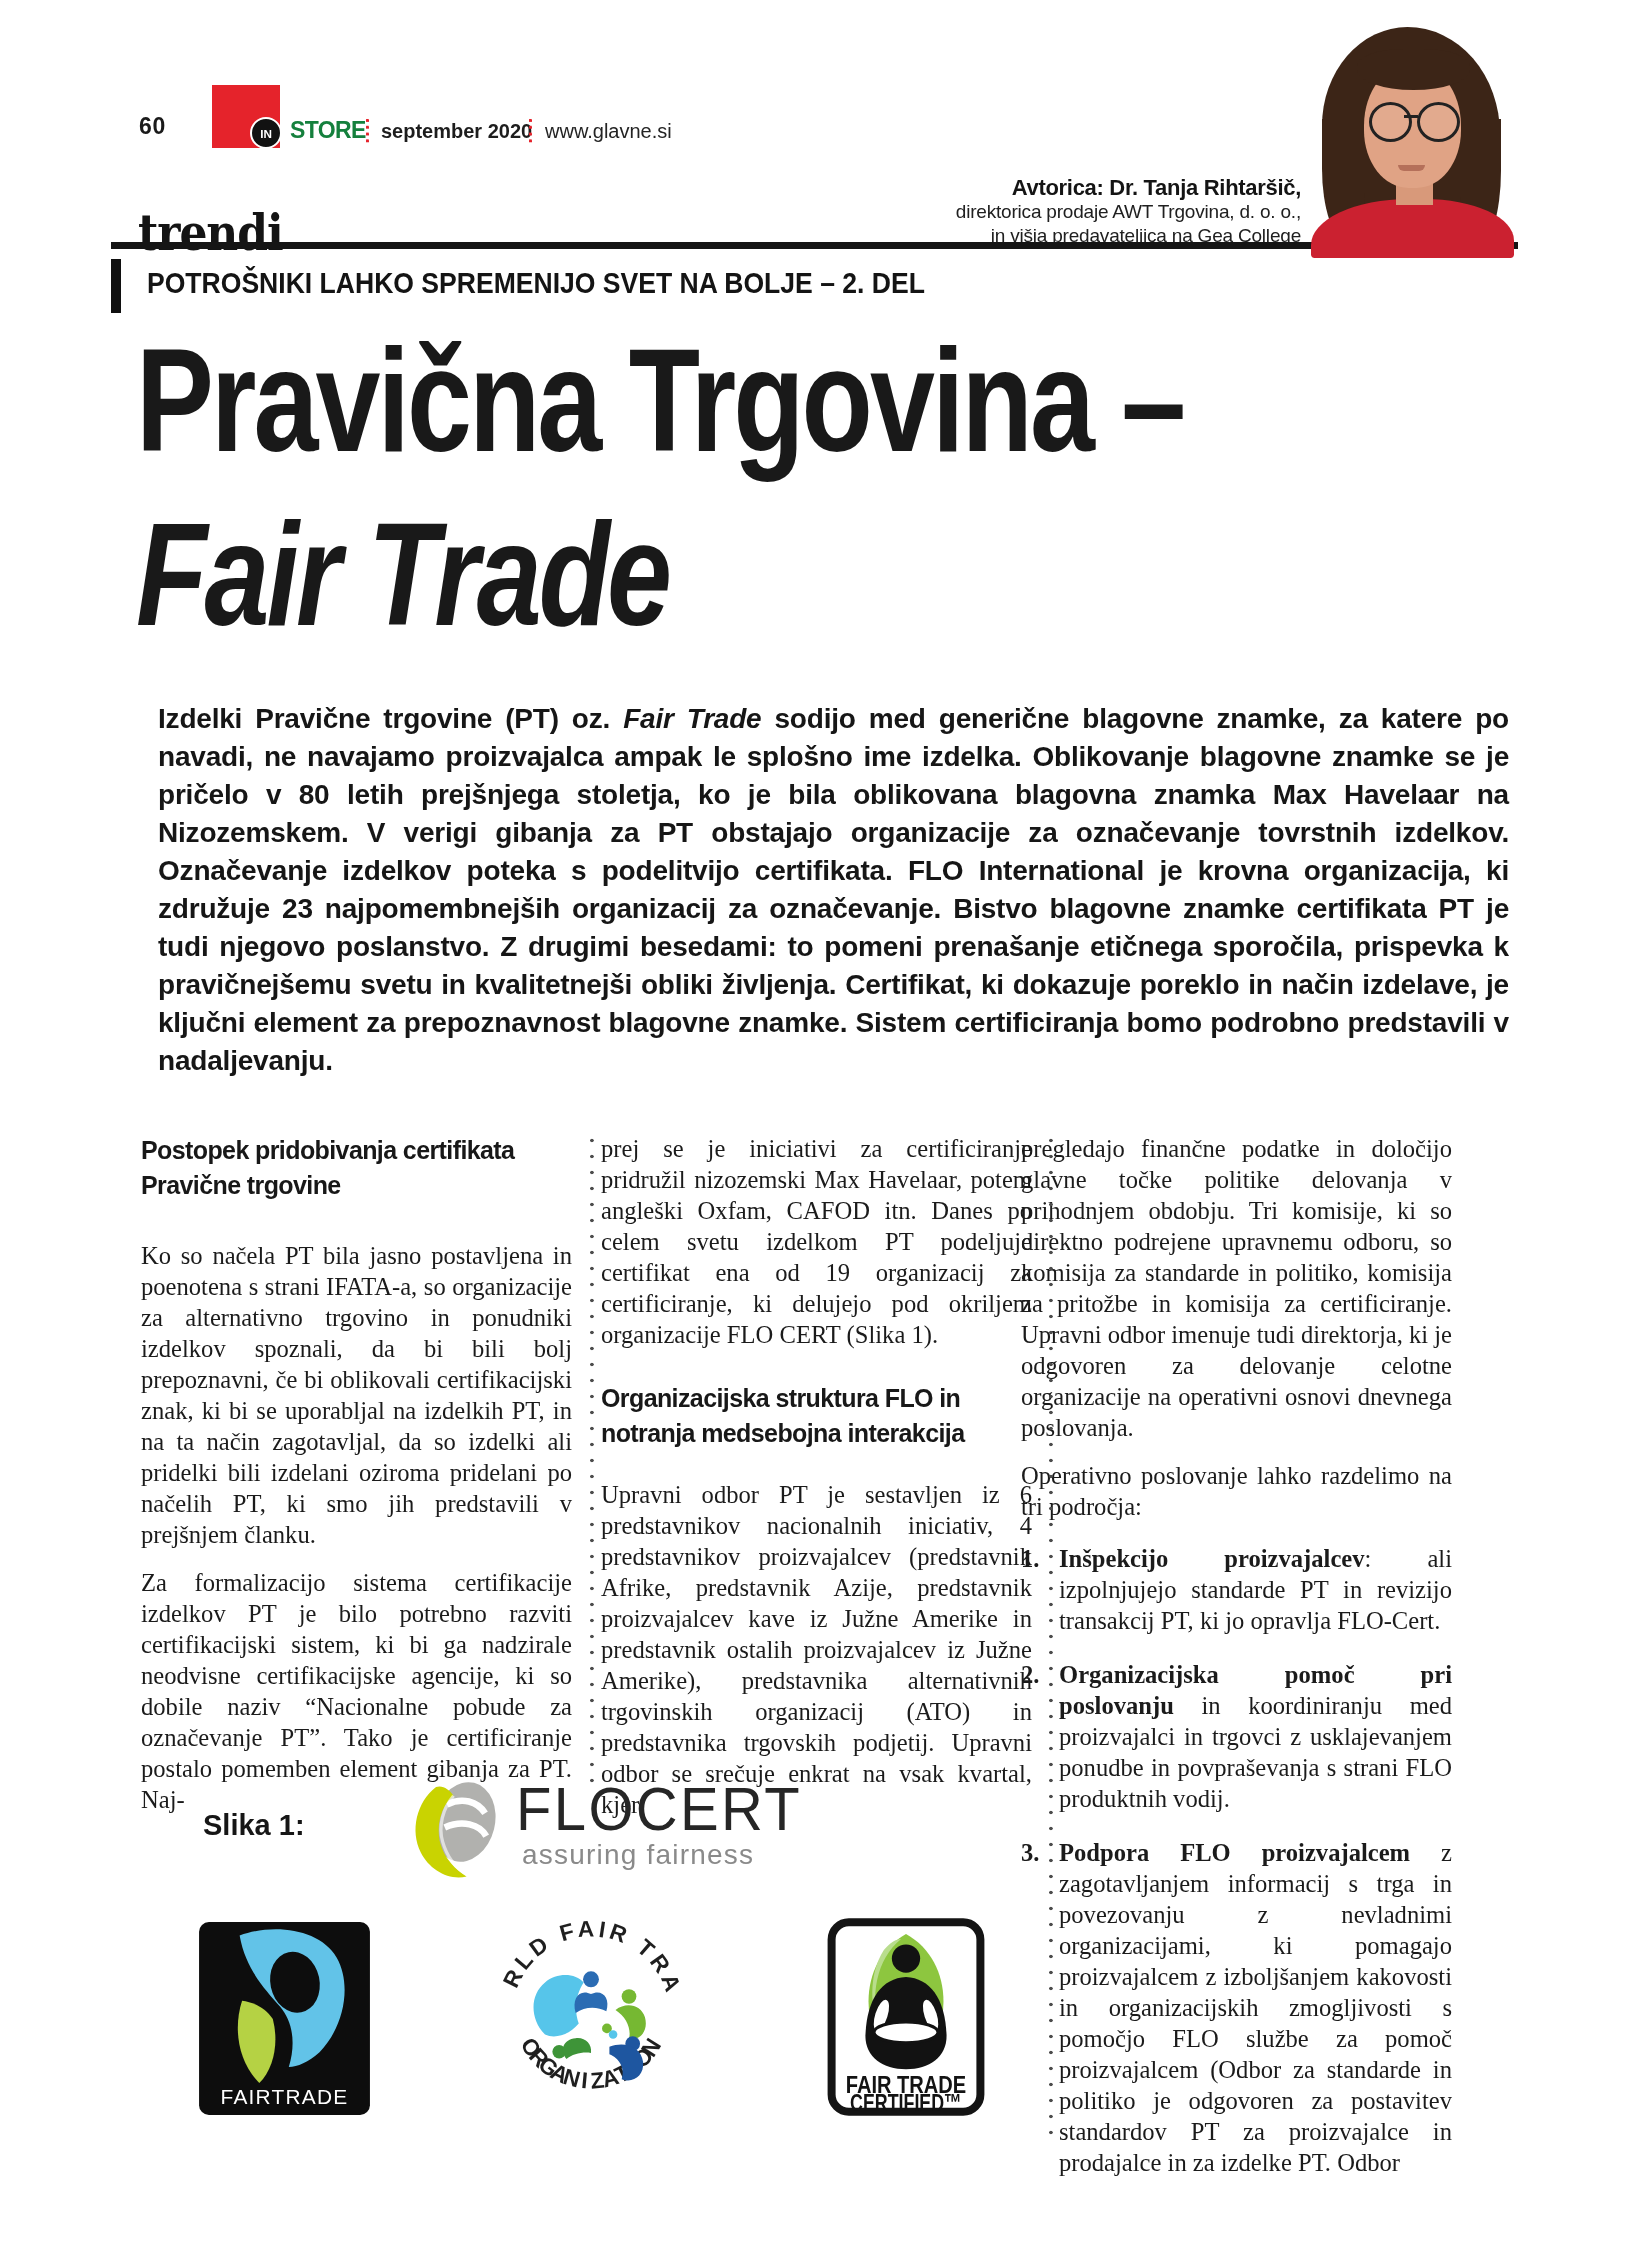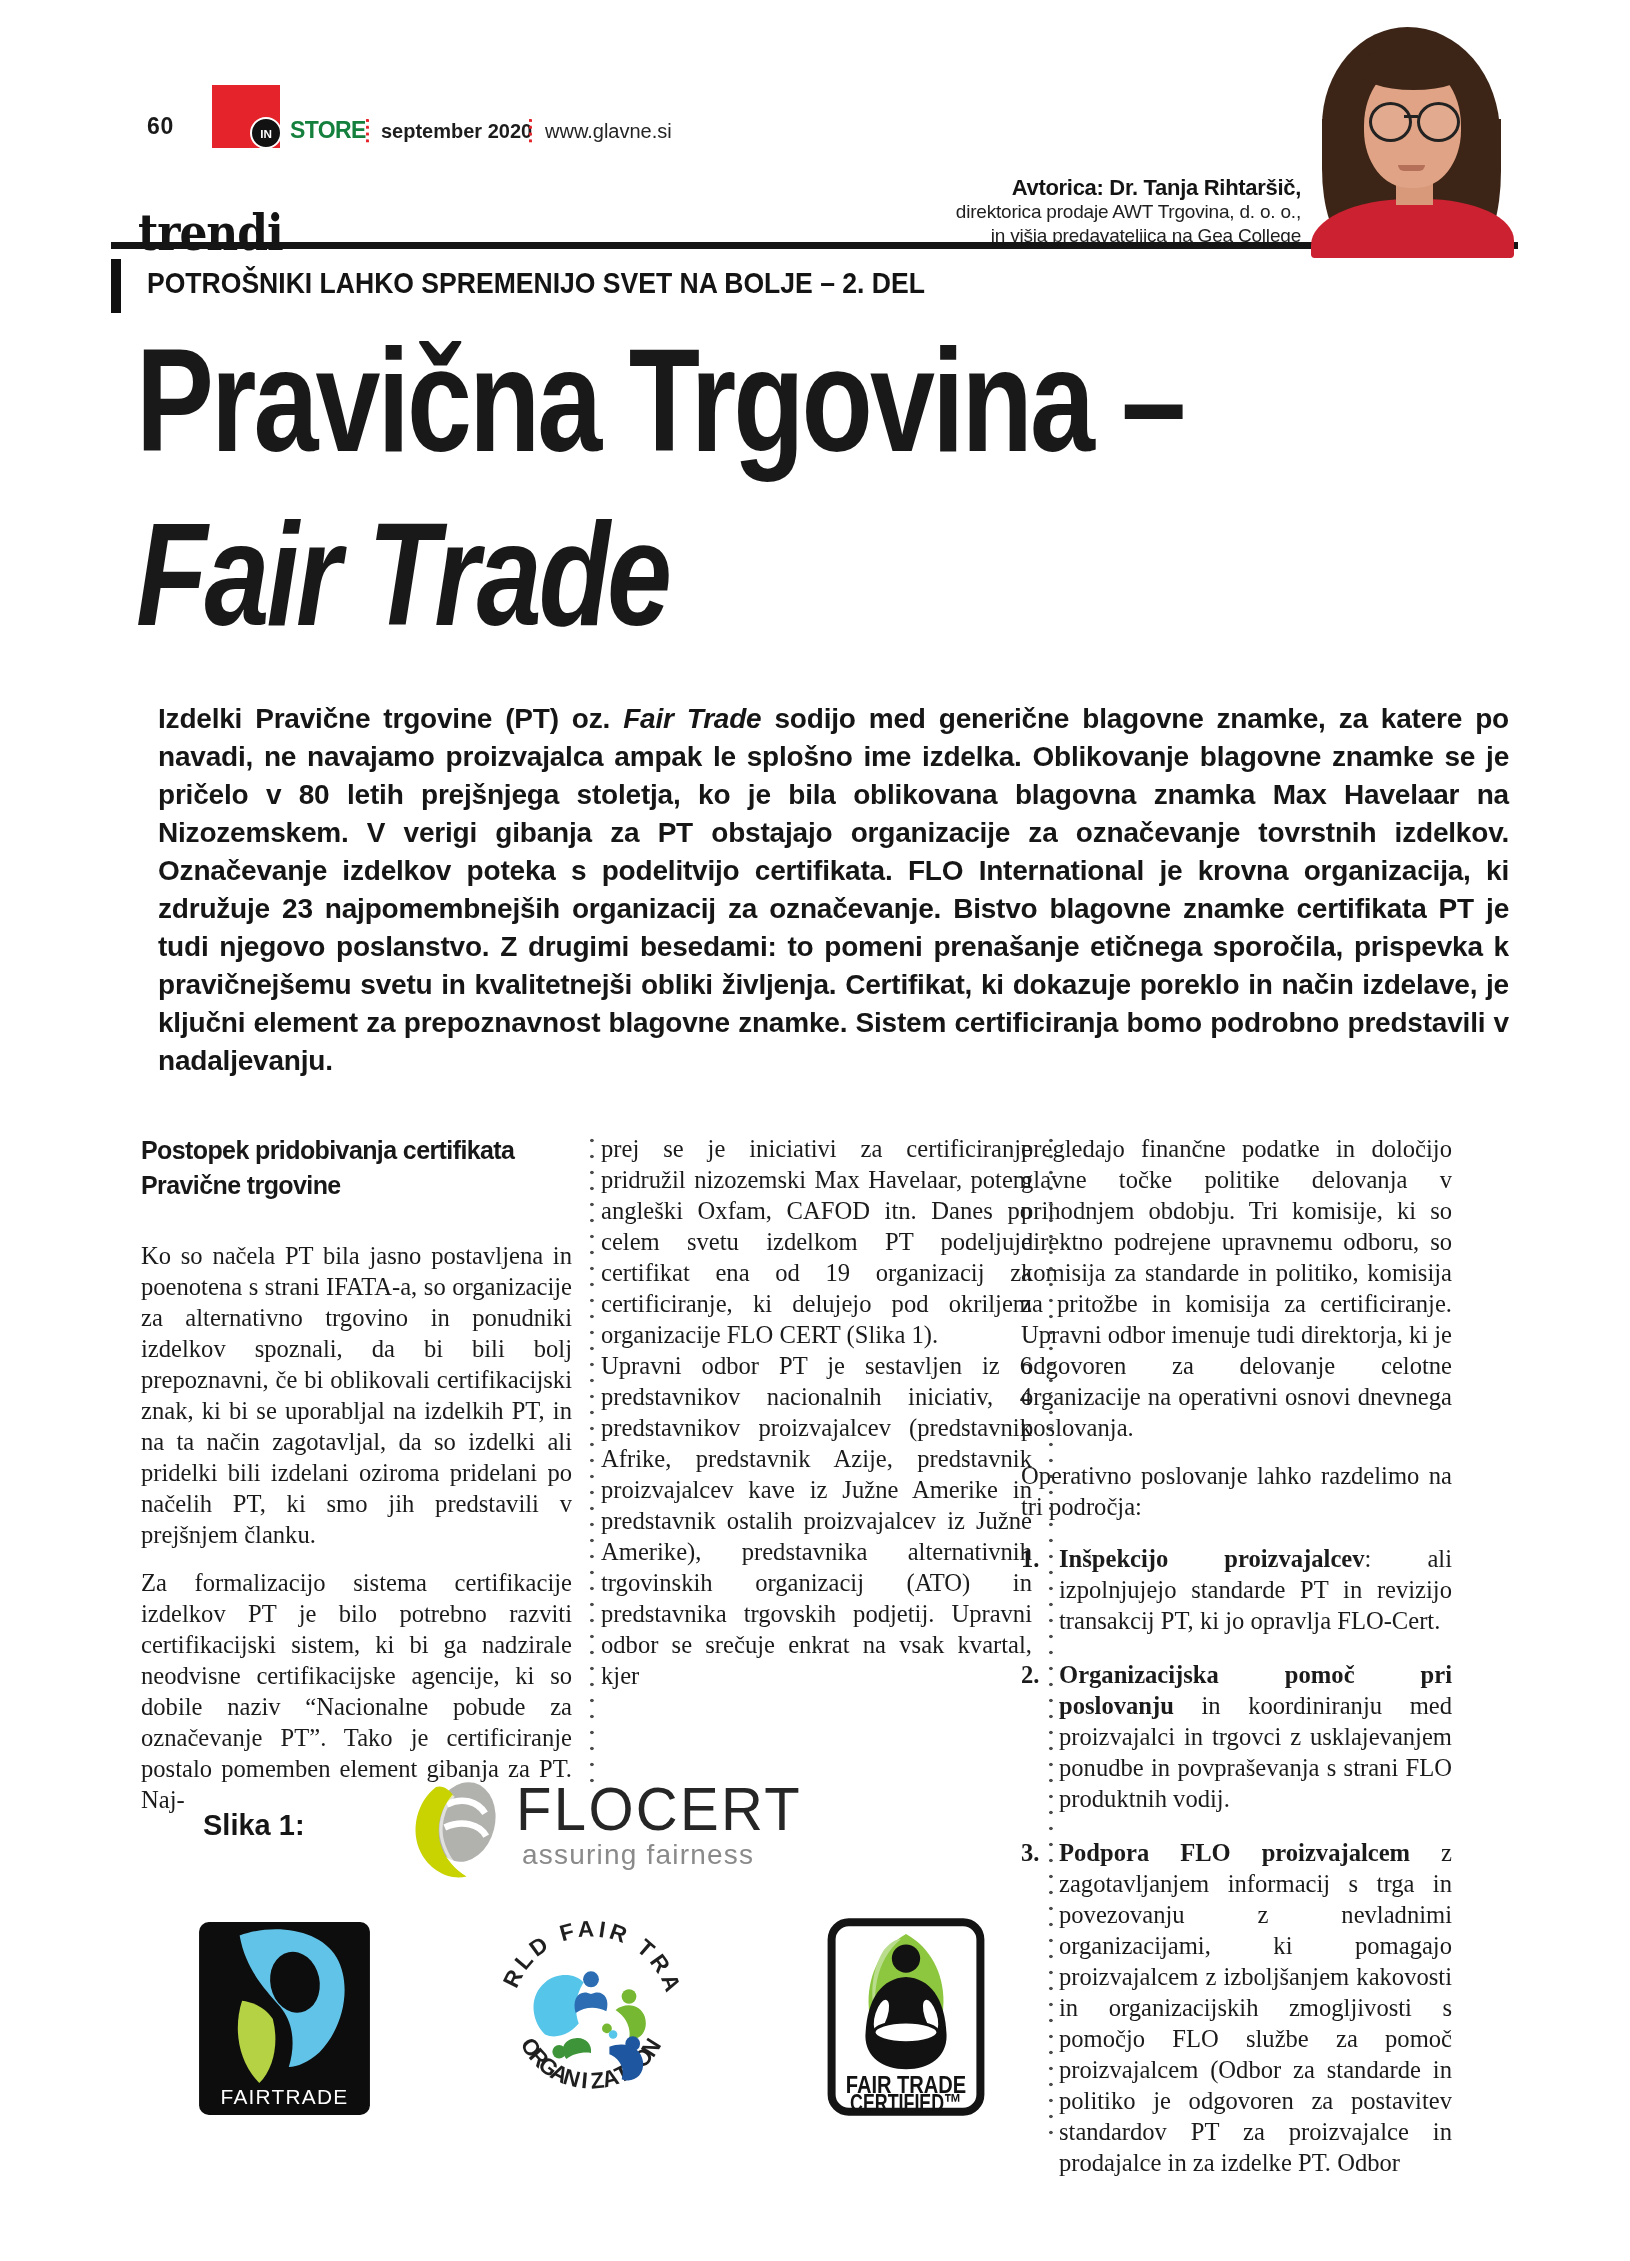--- a/index.html
+++ b/index.html
@@ -1,21 +1,21 @@
 <!DOCTYPE html>
 <html style="font-size:9.8px"><head>
 <meta charset="utf-8">
 <style>
   html,body{margin:0;padding:0;background:#9a9a9a;}
   .page{position:relative;width:1630px;height:2261px;background:#ffffff;overflow:hidden;
         font-family:"Liberation Sans",sans-serif;color:#1a1a1a;}
   .abs{position:absolute;}
 
   
-  .page-num{left:147px;top:113px;font-size:23px;font-weight:bold;letter-spacing:0.6px;}
+  .page-num{left:139px;top:113px;font-size:23px;font-weight:bold;letter-spacing:0.6px;}
   .red-box{left:212px;top:85px;width:68px;height:63px;background:#e5232b;}
   .in-circle{left:250px;top:117px;width:28px;height:28px;border-radius:50%;background:#121212;
              border:2.5px solid #ffffff;color:#fff;font-size:11.7px;font-weight:bold;
              display:flex;align-items:center;justify-content:center;}
   .store-word{left:290px;top:117px;font-size:23px;font-weight:800;letter-spacing:-0.6px;color:#15803d;}
   .hdr-dotsep{top:118px;width:3.1px;height:27px;
       background-image:radial-gradient(circle at 1.5px 2.5px,#e5232b 1.4px,transparent 1.8px);
       background-size:3.1px 6.8px;background-repeat:repeat-y;}
   .issue-date{left:381px;top:120px;font-size:20px;font-weight:bold;color:#1d1d1d;}
   .site-url{left:545px;top:120px;font-size:20px;color:#242424;}
@@ -136,20 +136,21 @@
 
     <div class="col col-1">
       <p class="col-heading"><span>Postopek pridobivanja certifikata</span><br><span>Pravične trgovine</span></p>
       <p class="h-below" style="margin:0;"></p>
       <p>Ko so načela PT bila jasno postavljena in poenotena s strani IFATA-a, so organizacije za alternativno trgovino in ponudniki izdelkov spoznali, da bi bili bolj prepoznavni, če bi oblikovali certifikacijski znak, ki bi se uporabljal na izdelkih PT, in na ta način zagotavljal, da so izdelki ali pridelki bili izdelani oziroma pridelani po načelih PT, ki smo jih predstavili v prejšnjem članku.</p>
       <p class="para-gap">Za formalizacijo sistema certifikacije izdelkov PT je bilo potrebno razviti certifikacijski sistem, ki bi ga nadzirale neodvisne certifikacijske agencije, ki so dobile naziv “Nacionalne pobude za označevanje PT”. Tako je certificiranje postalo pomemben element gibanja za PT. Naj-</p>
     </div>
 
     <div class="col col-2">
       <p>prej se je iniciativi za certificiranje pridružil nizozemski Max Havelaar, potem angleški Oxfam, CAFOD itn. Danes po celem svetu izdelkom PT podeljuje certifikat ena od 19 organizacij za certificiranje, ki delujejo pod okriljem organizacije FLO CERT (Slika 1).</p>
+      <p class="col-heading h-mid"><span>Organizacijska struktura FLO in</span><br><span>notranja medsebojna interakcija</span></p>
       <p>Upravni odbor PT je sestavljen iz 6 predstavnikov nacionalnih iniciativ, 4 predstavnikov proizvajalcev (predstavnik Afrike, predstavnik Azije, predstavnik proizvajalcev kave iz Južne Amerike in predstavnik ostalih proizvajalcev iz Južne Amerike), predstavnika alternativnih trgovinskih organizacij (ATO) in predstavnika trgovskih podjetij. Upravni odbor se srečuje enkrat na vsak kvartal, kjer</p>
     </div>
 
     <div class="col col-3">
       <p>pregledajo finančne podatke in določijo glavne točke politike delovanja v prihodnjem obdobju. Tri komisije, ki so direktno podrejene upravnemu odboru, so komisija za standarde in politiko, komisija za pritožbe in komisija za certificiranje. Upravni odbor imenuje tudi direktorja, ki je odgovoren za delovanje celotne organizacije na operativni osnovi dnevnega poslovanja.</p>
       <p class="para-gap">Operativno poslovanje lahko razdelimo na tri področja:</p>
       <div class="olist">
 
           <div class="li">
             <span class="li-num">1.</span>

